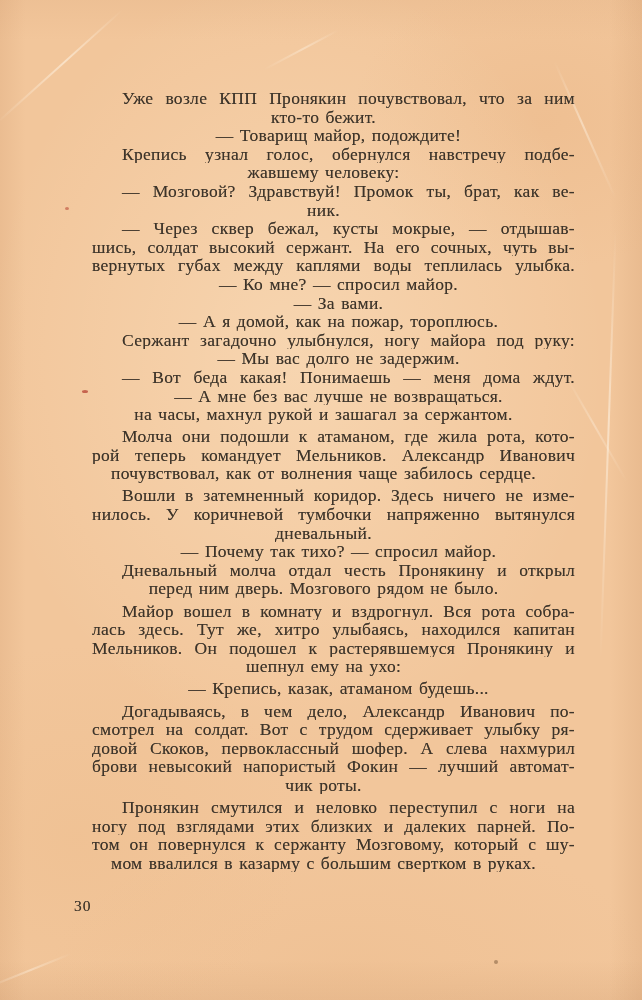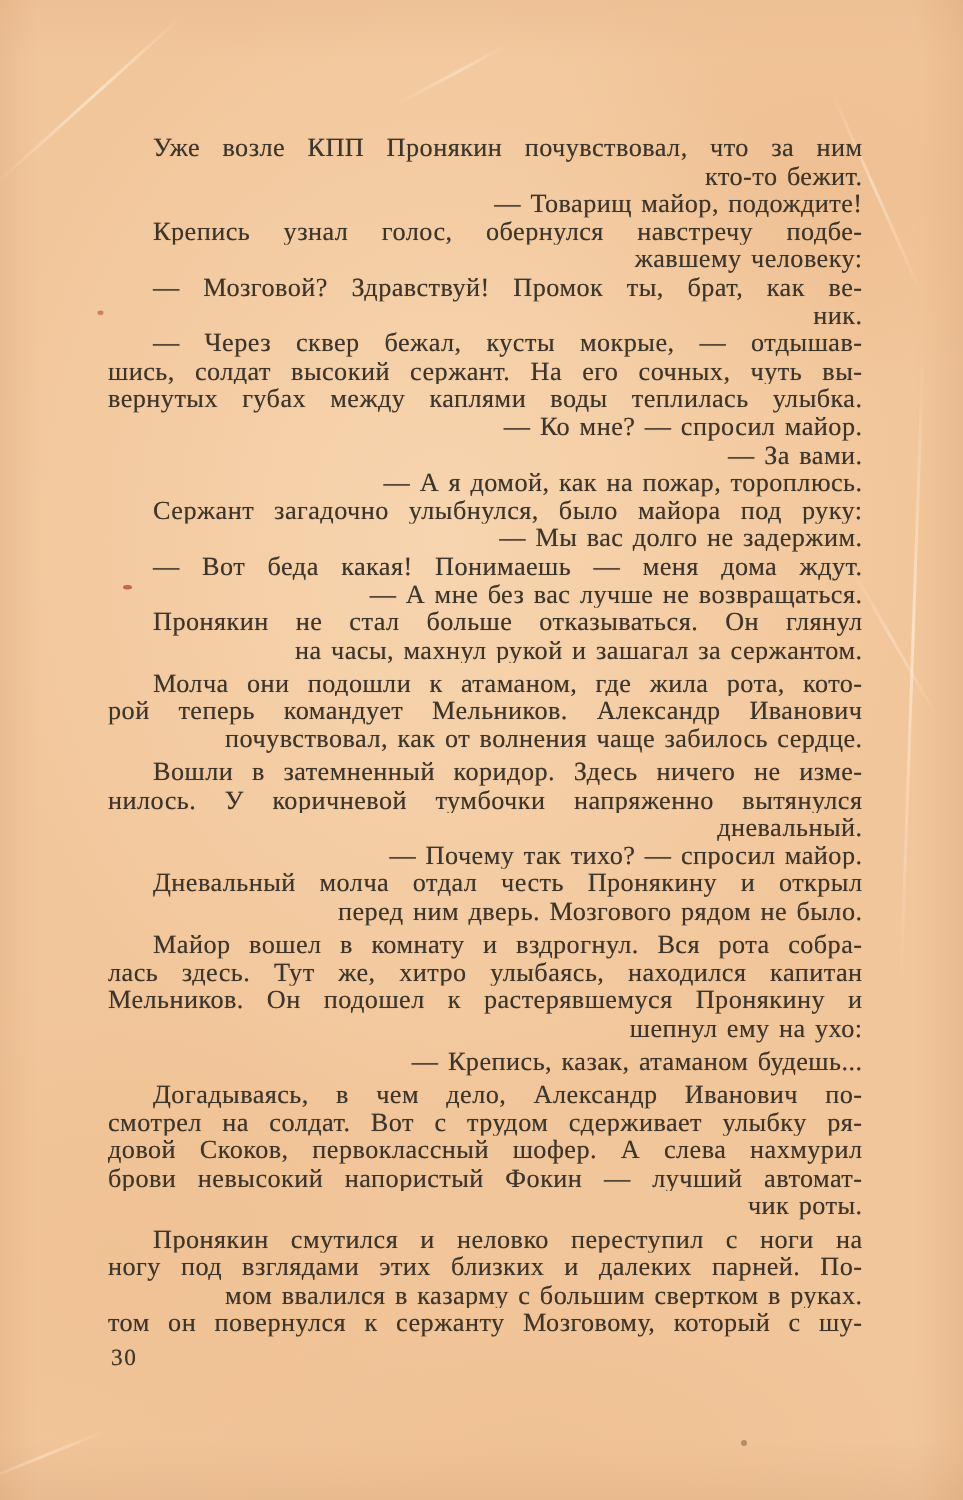--- a/index.html
+++ b/index.html
@@ -48,22 +48,22 @@
   .s2{left:65px;top:207px;width:4px;height:3px;background:rgba(190,84,64,0.65);}
   .s3{left:494px;top:960px;width:4px;height:4px;background:rgba(120,86,56,0.5);}
   
   .text-block{
     position:absolute;left:72px;top:89px;width:503px;
     color:var(--ink);
     font-size:17.5px;line-height:18.6px;
     letter-spacing:0.3px;word-spacing:1.6px;
     text-shadow:0 0 0.5px rgba(61,52,42,0.55);
   }
-  .line{height:18.6px;overflow:hidden;text-align:right;}
-  .line.just{text-align:justify;text-align-last:justify;}
+  .line{height:18.6px;overflow:hidden;text-align:center;}
+  .line.just{text-align:justify;text-align-last:justify;margin-left:20px;}
   .line.indent{padding-left:30px;}
   .line.gap{margin-top:3.5px;}
   .page-number{
     position:absolute;left:74px;top:897px;
     color:var(--ink);font-size:15.5px;letter-spacing:1px;
     text-shadow:0 0 0.5px rgba(61,52,42,0.55);
   }
 </style>
 </head>
 <body>
@@ -89,25 +89,24 @@
       <div class="line indent just">Крепись узнал голос, обернулся навстречу подбе-</div>
       <div class="line">жавшему человеку:</div>
       <div class="line indent just">— Мозговой? Здравствуй! Промок ты, брат, как ве-</div>
       <div class="line">ник.</div>
       <div class="line indent just">— Через сквер бежал, кусты мокрые, — отдышав-</div>
       <div class="line just">шись, солдат высокий сержант. На его сочных, чуть вы-</div>
       <div class="line just">вернутых губах между каплями воды теплилась улыбка.</div>
       <div class="line indent">— Ко мне? — спросил майор.</div>
       <div class="line indent">— За вами.</div>
       <div class="line indent">— А я домой, как на пожар, тороплюсь.</div>
-      <div class="line indent just">Сержант загадочно улыбнулся, было майора под руку:</div>
+      <div class="line indent just">Сержант загадочно улыбнулся, ногу майора под руку:</div>
       <div class="line indent">— Мы вас долго не задержим.</div>
       <div class="line indent just">— Вот беда какая! Понимаешь — меня дома ждут.</div>
       <div class="line indent">— А мне без вас лучше не возвращаться.</div>
-      <div class="line indent just">Пронякин не стал больше отказываться. Он глянул</div>
       <div class="line">на часы, махнул рукой и зашагал за сержантом.</div>
       <div class="line indent just gap">Молча они подошли к атаманом, где жила рота, кото-</div>
       <div class="line just">рой теперь командует Мельников. Александр Иванович</div>
       <div class="line">почувствовал, как от волнения чаще забилось сердце.</div>
       <div class="line indent just gap">Вошли в затемненный коридор. Здесь ничего не изме-</div>
       <div class="line just">нилось. У коричневой тумбочки напряженно вытянулся</div>
       <div class="line">дневальный.</div>
       <div class="line indent">— Почему так тихо? — спросил майор.</div>
       <div class="line indent just">Дневальный молча отдал честь Пронякину и открыл</div>
       <div class="line">перед ним дверь. Мозгового рядом не было.</div>
@@ -116,18 +115,18 @@
       <div class="line just">Мельников. Он подошел к растерявшемуся Пронякину и</div>
       <div class="line">шепнул ему на ухо:</div>
       <div class="line indent gap">— Крепись, казак, атаманом будешь...</div>
       <div class="line indent just gap">Догадываясь, в чем дело, Александр Иванович по-</div>
       <div class="line just">смотрел на солдат. Вот с трудом сдерживает улыбку ря-</div>
       <div class="line just">довой Скоков, первоклассный шофер. А слева нахмурил</div>
       <div class="line just">брови невысокий напористый Фокин — лучший автомат-</div>
       <div class="line">чик роты.</div>
       <div class="line indent just gap">Пронякин смутился и неловко переступил с ноги на</div>
       <div class="line just">ногу под взглядами этих близких и далеких парней. По-</div>
+      <div class="line just">том он повернулся к сержанту Мозговому, который с шу-</div>
       <div class="line">мом ввалился в казарму с большим свертком в руках.</div>
-      <div class="line just">том он повернулся к сержанту Мозговому, который с шу-</div>
     </main>
 
   <div class="page-number">30</div>
 </div>
 
 </body></html>

